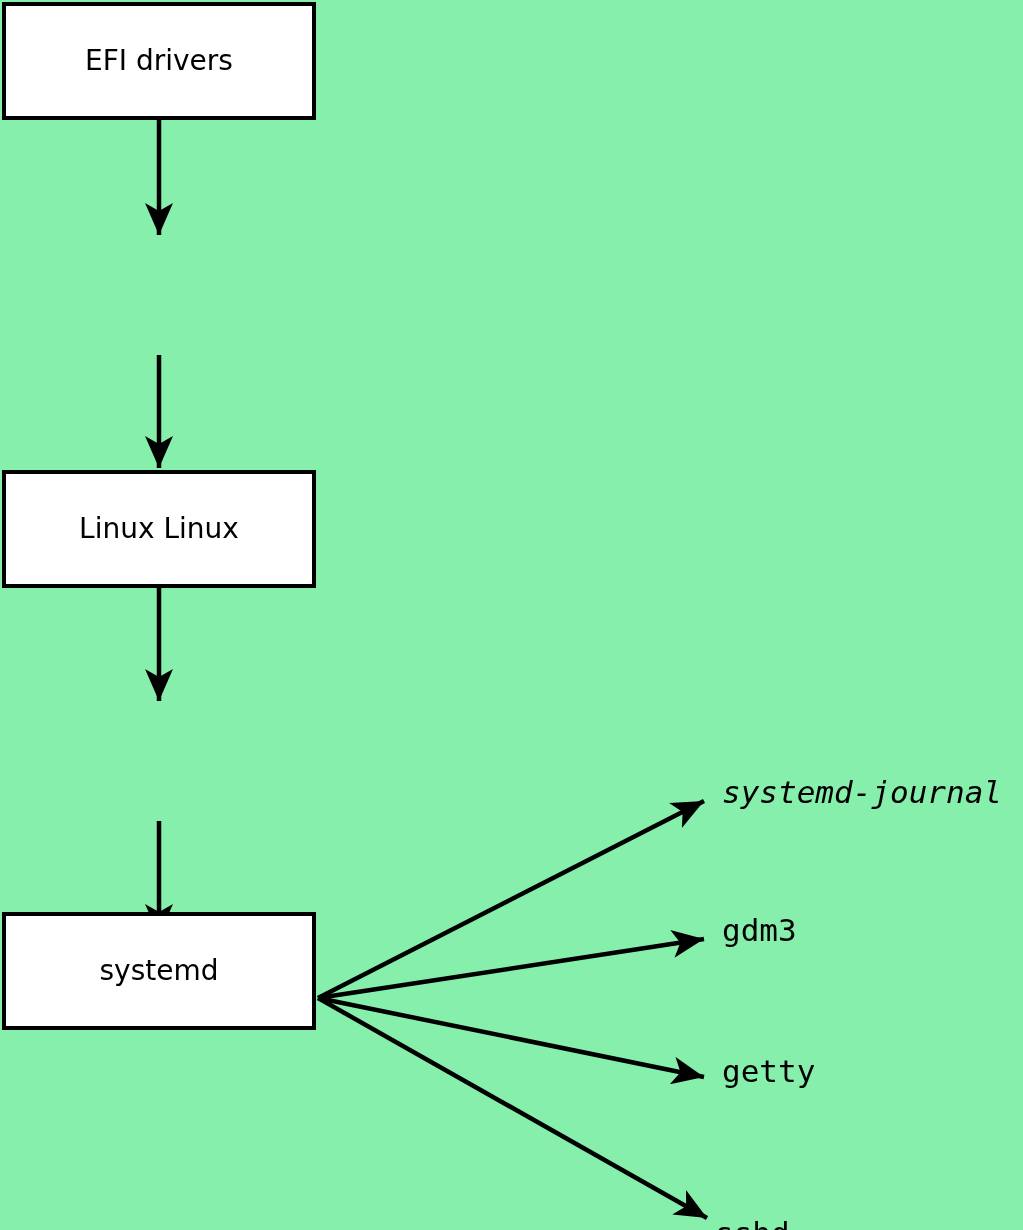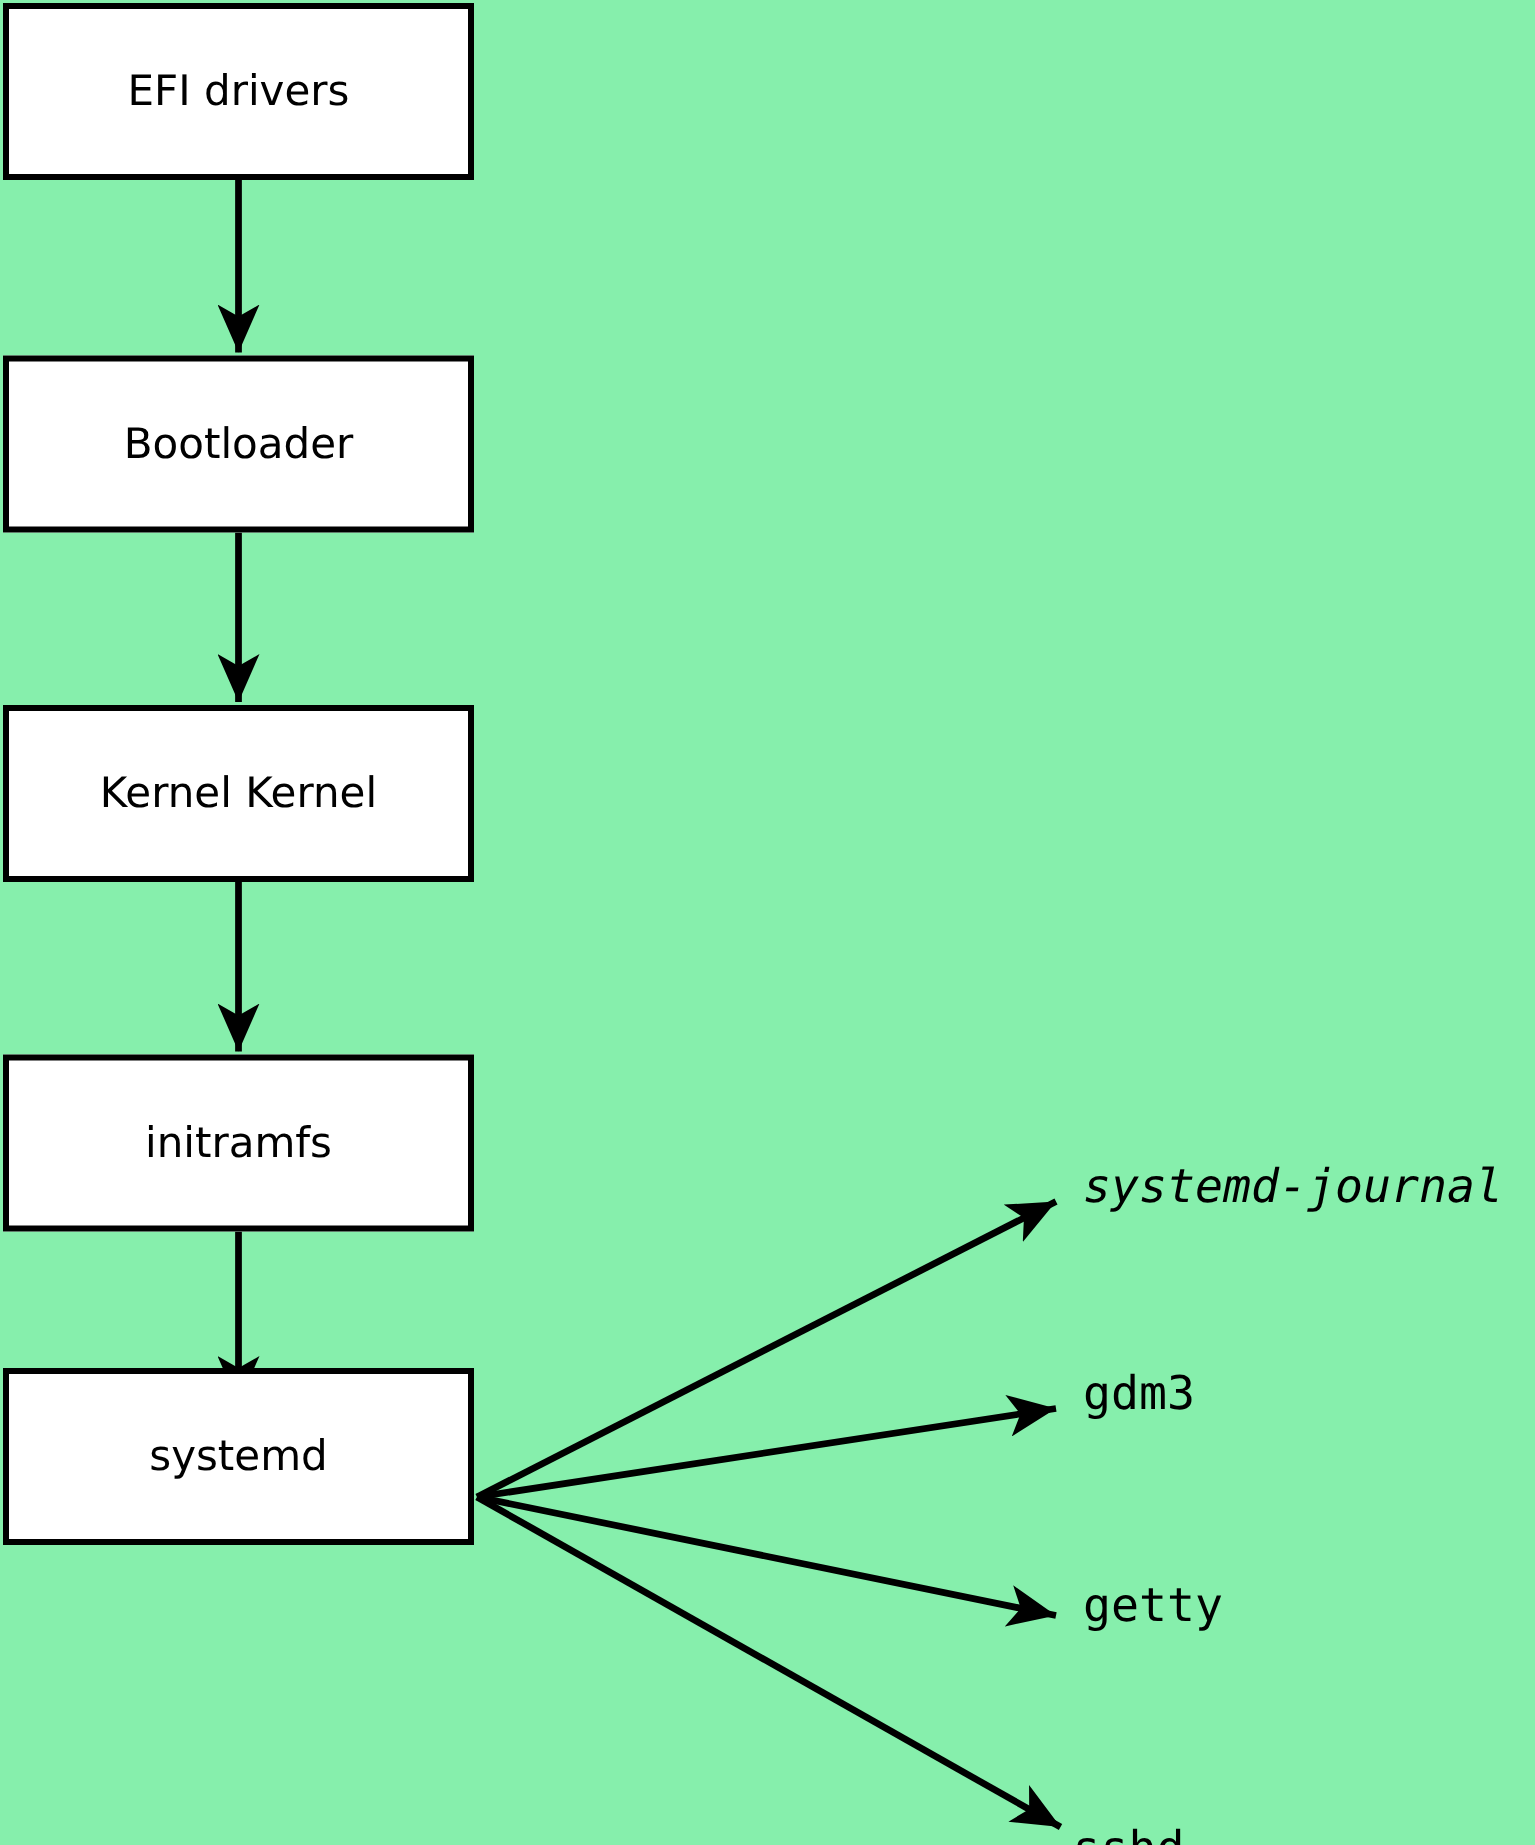--- a/index.html
+++ b/index.html
@@ -86,28 +86,22 @@
       <line x1="318" y1="998" x2="704" y2="801" marker-end="url(#ah)"></line>
       <line x1="318" y1="998" x2="704" y2="939" marker-end="url(#ah)"></line>
       <line x1="318" y1="998" x2="704" y2="1077" marker-end="url(#ah)"></line>
       <line x1="318" y1="998" x2="707" y2="1218" marker-end="url(#ah)"></line>
     </g>
   </svg>
 
   <div class="node" id="node-efi">
     <span>EFI drivers</span>
   </div>
-  <div class="node" id="node-bootloader">
-    <span>Bootloader</span>
-  </div>
   <div class="node" id="node-kernel">
-    <span>Kernel Kernel</span>
-  </div>
-  <div class="node" id="node-initramfs">
-    <span>initramfs</span>
+    <span>Linux Linux</span>
   </div>
   <div class="node" id="node-systemd">
     <span>systemd</span>
   </div>
 
   <div class="spawn-label" id="label-journal">systemd-journal</div>
   <div class="spawn-label" id="label-gdm3">gdm3</div>
   <div class="spawn-label" id="label-getty">getty</div>
   <div class="spawn-label" id="label-sshd">sshd</div>
 

